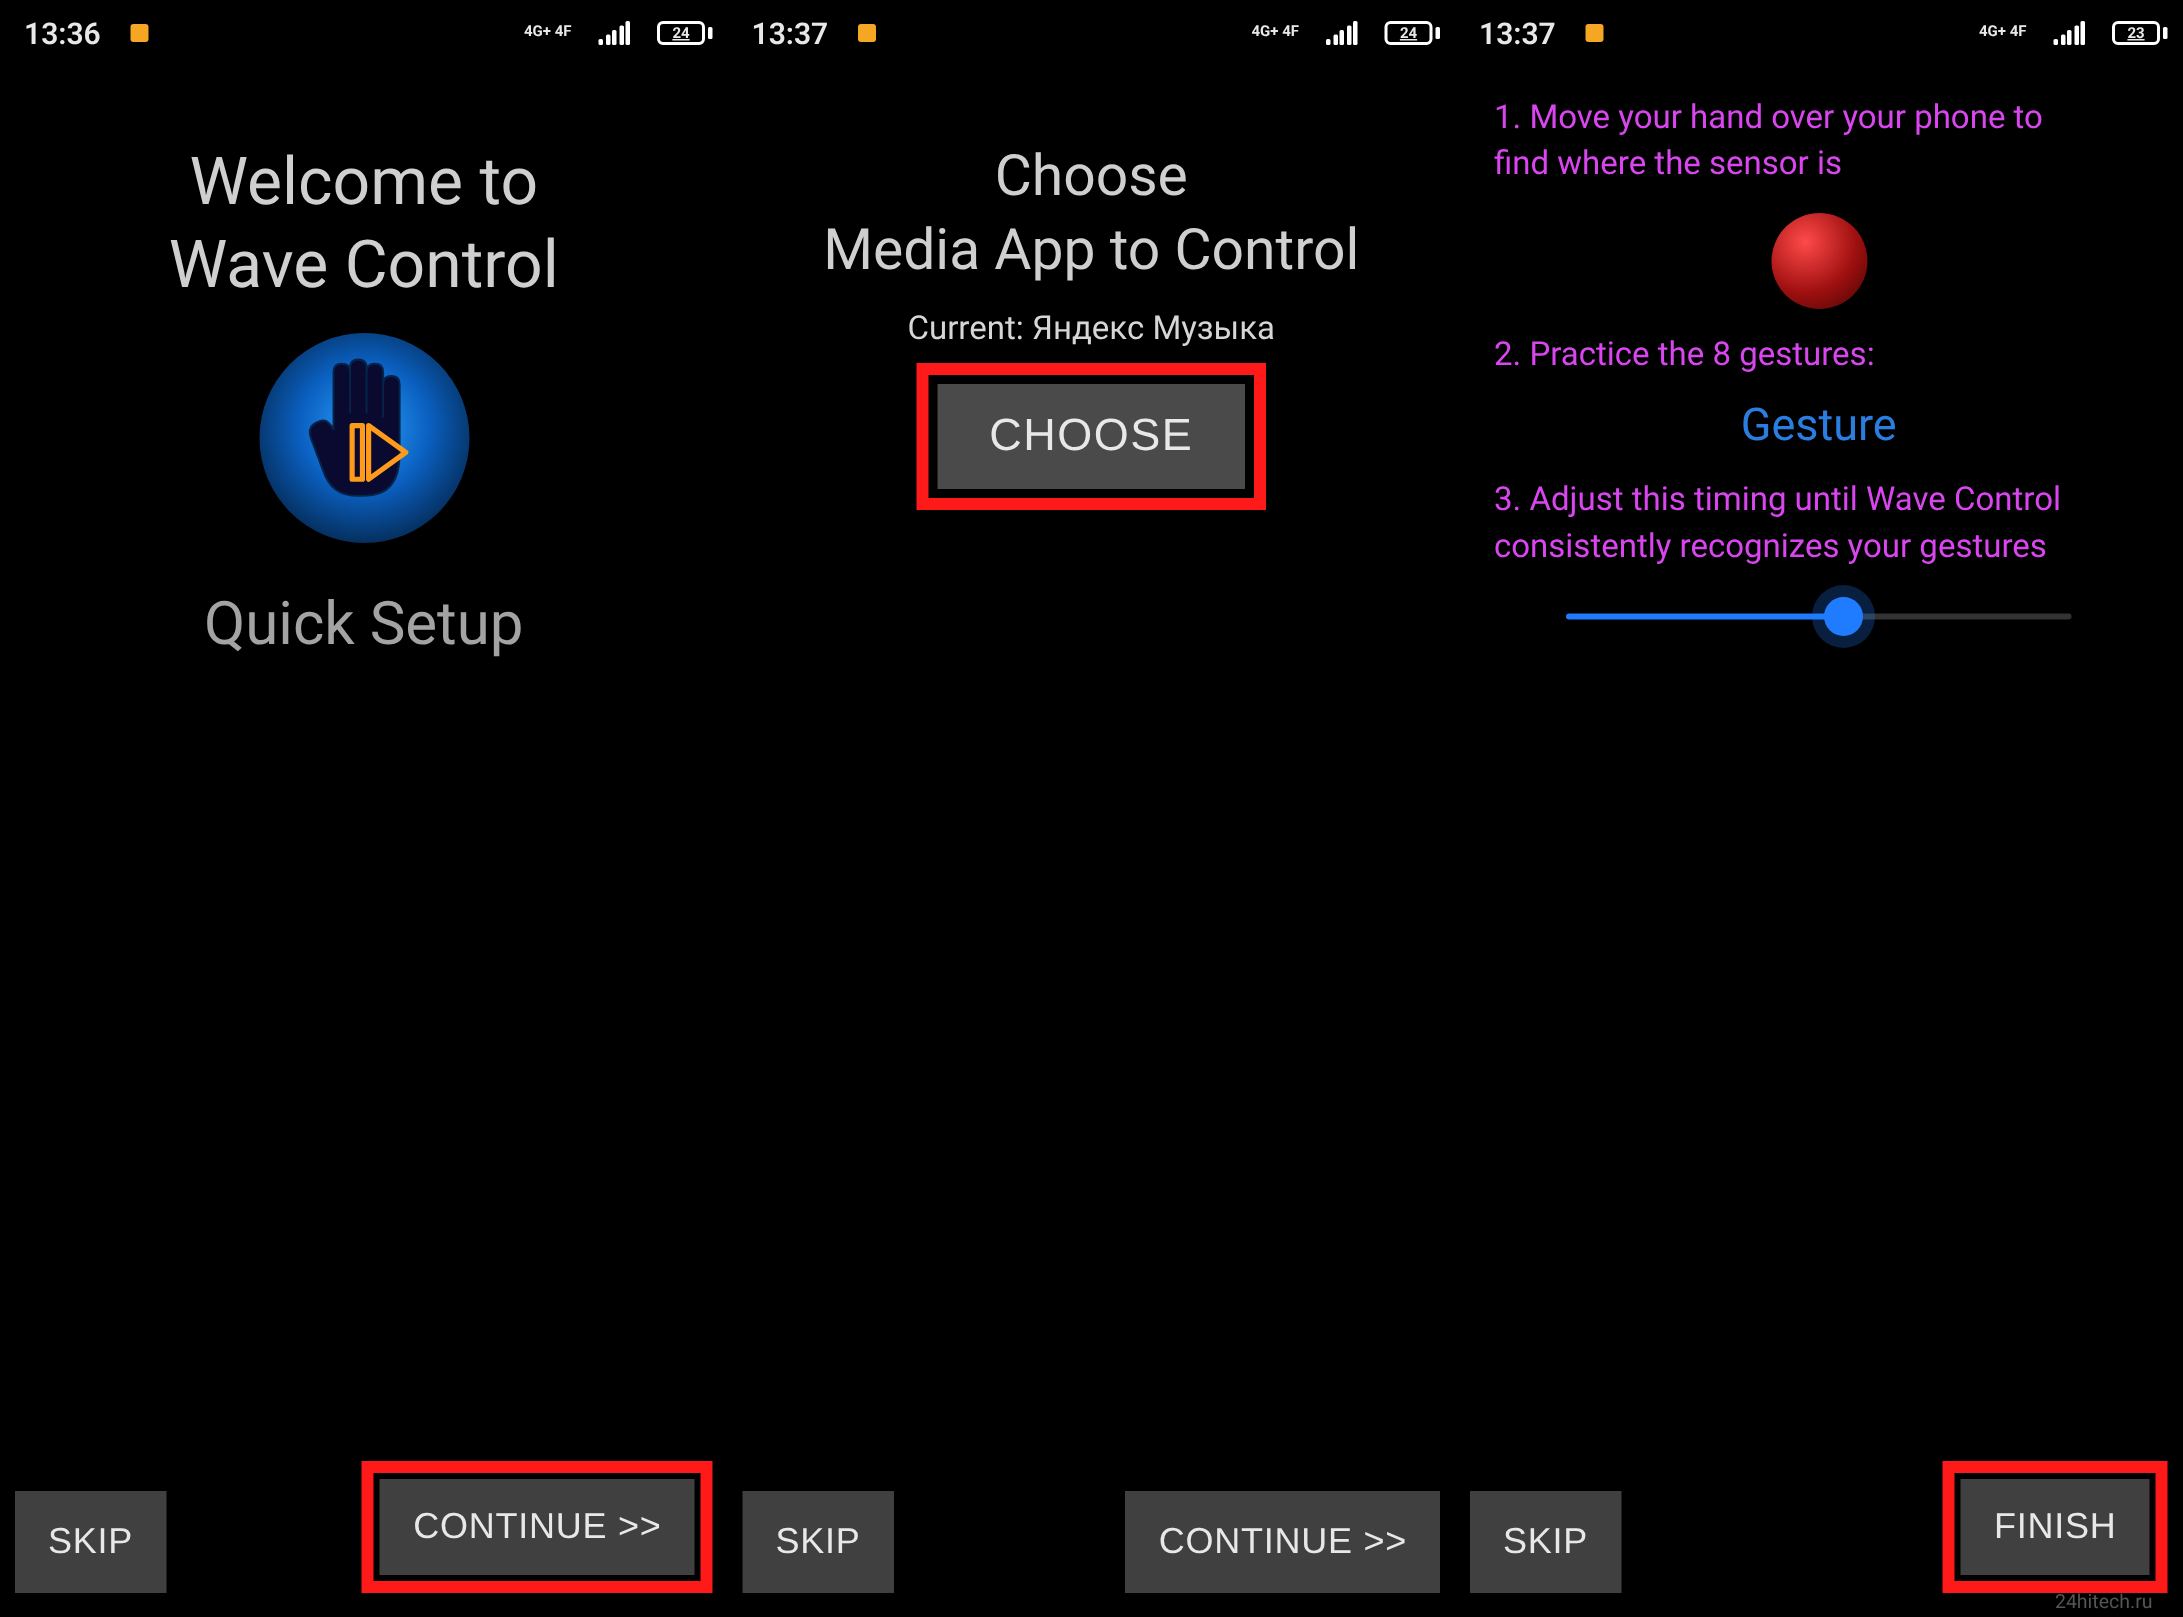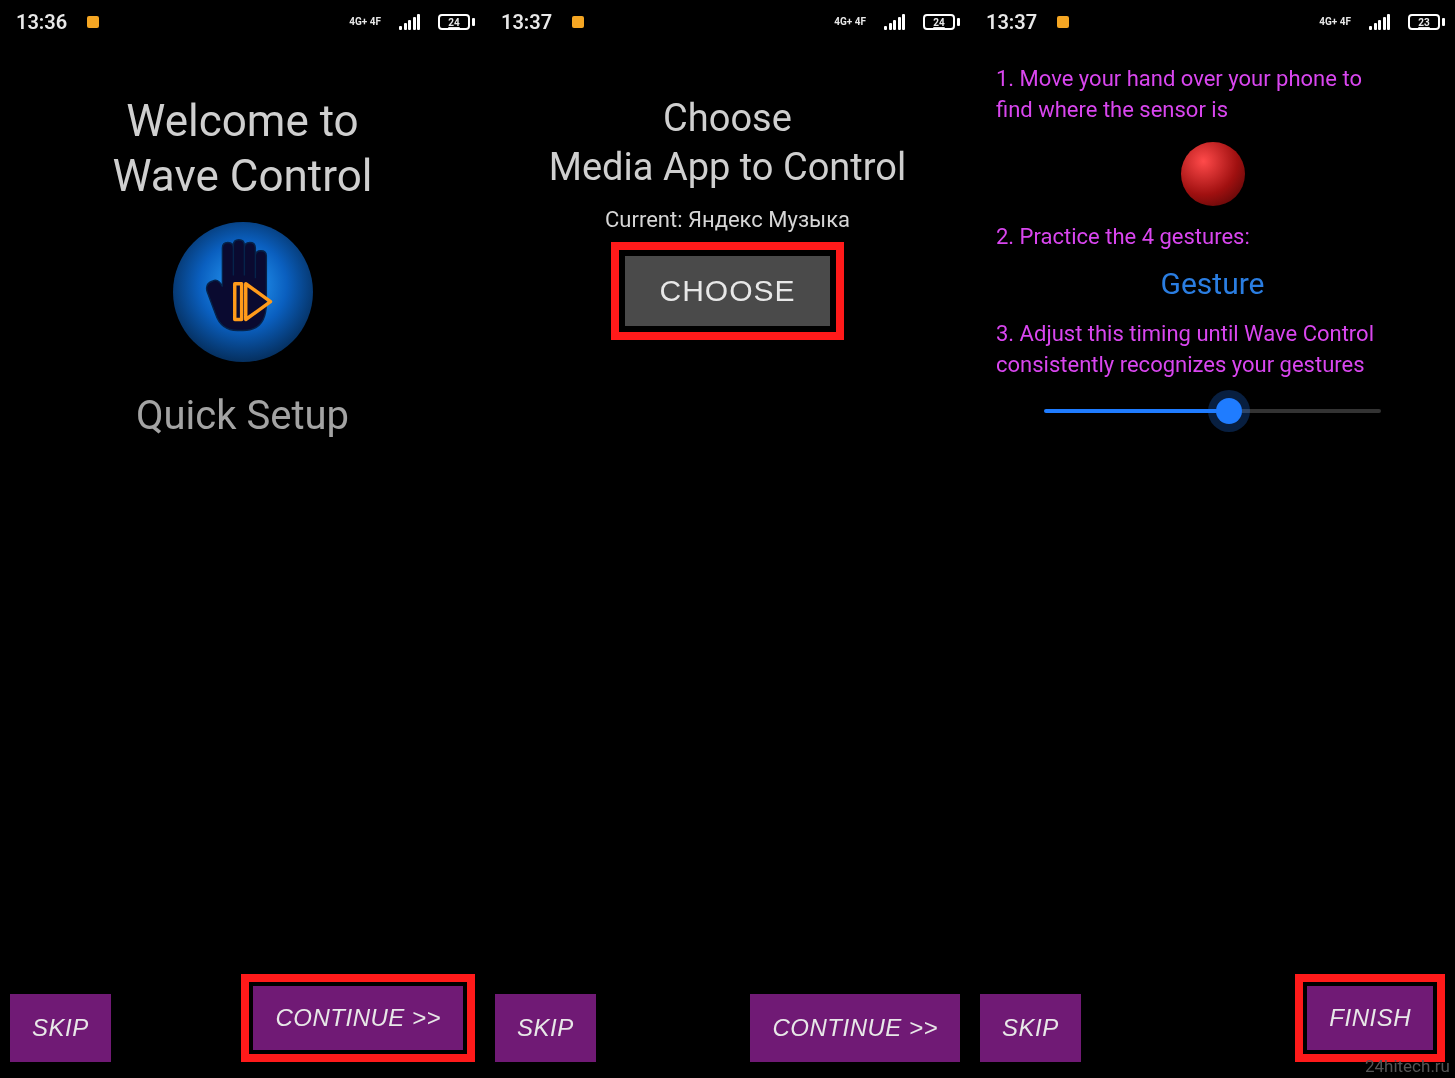--- a/index.html
+++ b/index.html
@@ -41,25 +41,25 @@
   .sensor { width:64px; height:64px; border-radius:50%; margin:16px auto 10px auto;
     background: radial-gradient(circle at 35% 30%, #ff4a4a 0%, #a01010 55%, #400404 100%); }
   .gesture-label { color:#2a7de1; font-size:30px; text-align:center; margin-top:14px; }
   .slider-wrap { width:78%; margin:28px auto 0 auto; display:flex; align-items:center; position:relative; }
   .track-left { height:4px; background:#1f7cff; border-radius:2px; flex: 0 0 55%; }
   .track-right { height:4px; background:#333; border-radius:2px; flex: 1 1 auto; }
   .thumb { width:26px; height:26px; border-radius:50%; background:#1f7cff; box-shadow:0 0 0 8px rgba(31,124,255,0.25);
     position:absolute; left:55%; transform:translate(-50%,0); top:-11px; }
   
   .footer { height: 120px; display:flex; align-items:flex-end; justify-content:space-between; padding:0 10px 16px 10px; }
-  .btn-plain { background:#701a75; color:#e8e8e8; font-size:24px; font-weight:500; border:none;
-    padding:20px 22px; cursor:pointer; letter-spacing:0.5px;font-style:italic; }
+  .btn-plain { background:#404040; color:#e8e8e8; font-size:24px; font-weight:500; border:none;
+    padding:20px 22px; cursor:pointer; letter-spacing:0.5px; }
   .btn-hl-wrap { border:8px solid #ff1a1a; padding:4px; }
   .btn-hl-wrap .btn-plain { padding:18px 22px; }
-  .watermark { position:absolute; right:5px; bottom:2px; color:#555; font-size:17px; }
+  .watermark { position:absolute; right:20px; bottom:2px; color:#555; font-size:13px; }
 </style>
 </head>
 <body>
 
 <div class="screens">
 
   <div class="screen">
     <div class="statusbar">
       <div class="status-left">
         <span>13:36</span>
@@ -163,21 +163,21 @@
           <span class="bat-tip"></span>
         </span>
       </div>
     </div>
     <div class="content" style="align-items:stretch; padding:0 26px;">
       <div class="step-block">
         <div class="step-text">1. Move your hand over your phone to find where the sensor is</div>
       </div>
       <div class="sensor"></div>
       <div class="step-block" style="margin-top:6px;">
-        <div class="step-text">2. Practice the 4 gestures:</div>
+        <div class="step-text">2. Practice the 8 gestures:</div>
       </div>
       <div class="gesture-label">Gesture</div>
       <div class="step-block" style="margin-top:18px;">
         <div class="step-text">3. Adjust this timing until Wave Control consistently recognizes your gestures</div>
       </div>
       <div class="slider-wrap">
         <div class="track-left"></div>
         <div class="track-right"></div>
         <div class="thumb"></div>
       </div>

